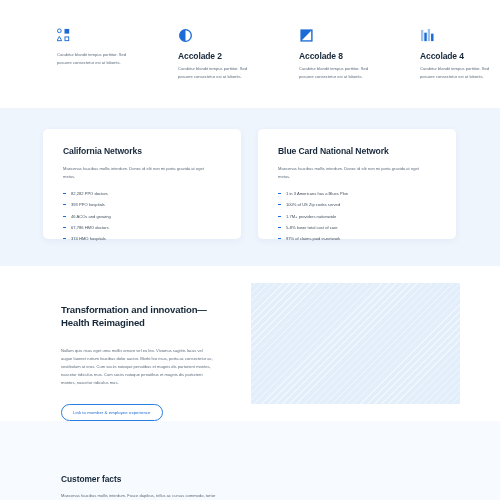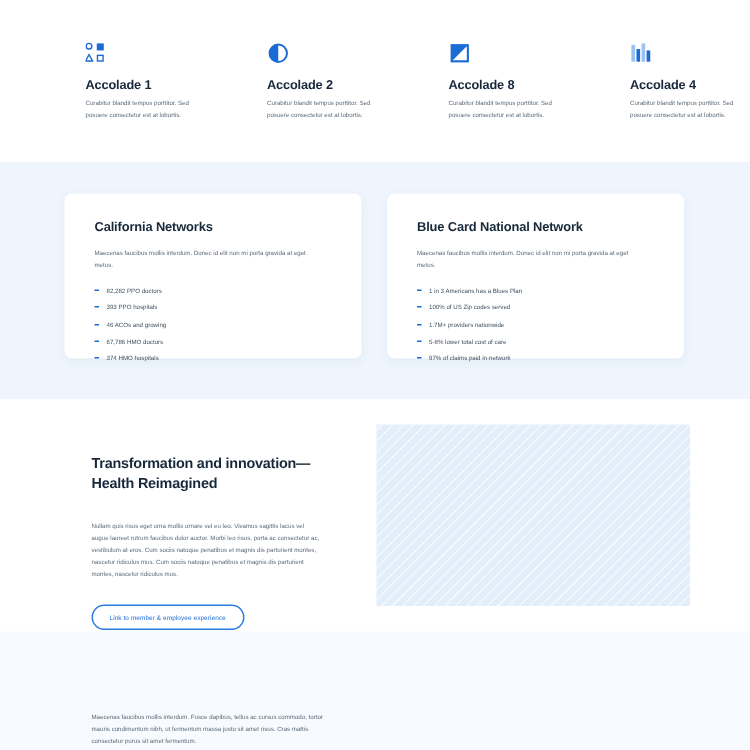--- a/index.html
+++ b/index.html
@@ -119,21 +119,20 @@
 
     <div class="accolade">
       <div class="acc-icon">
         <svg width="15" height="15" viewBox="0 0 16 16">
           <circle cx="2.5" cy="3" r="2" fill="none" stroke="#1b6bd6" stroke-width="1"></circle>
           <rect x="8" y="1" width="5" height="5" fill="#1b6bd6"></rect>
           <path d="M2.5 9 L5 13.5 L0 13.5 Z" fill="none" stroke="#1b6bd6" stroke-width="1"></path>
           <rect x="8.5" y="9.5" width="4" height="4" fill="none" stroke="#1b6bd6" stroke-width="1"></rect>
         </svg>
       </div>
-      <div class="acc-title">Accolade 1</div>
       <div class="acc-body">Curabitur blandit tempus porttitor. Sed posuere consectetur est at lobortis.</div>
     </div>
 
     <div class="accolade">
       <div class="acc-icon">
         <svg width="15" height="15" viewBox="0 0 16 16">
           <circle cx="8" cy="8" r="6.2" fill="#1b6bd6"></circle>
           <path d="M8 1.8 A6.2 6.2 0 0 1 8 14.2 Z" fill="#ffffff"></path>
           <circle cx="8" cy="8" r="6.2" fill="none" stroke="#1b6bd6" stroke-width="1.4"></circle>
         </svg>
@@ -202,17 +201,18 @@
     <div class="transform-text">
       <h2 class="transform-title">Transformation and innovation—Health Reimagined</h2>
       <p class="transform-body">Nullam quis risus eget urna mollis ornare vel eu leo. Vivamus sagittis lacus vel augue laoreet rutrum faucibus dolor auctor. Morbi leo risus, porta ac consectetur ac, vestibulum at eros. Cum sociis natoque penatibus et magnis dis parturient montes, nascetur ridiculus mus. Cum sociis natoque penatibus et magnis dis parturient montes, nascetur ridiculus mus.</p>
       <a class="cta">Link to member &amp; employee experience</a>
     </div>
     <div class="media"></div>
   </section>
 
   <section class="bottom">
     <div class="facts">
+      <h3 class="facts-title">Customer facts</h3>
       <p class="facts-body">Maecenas faucibus mollis interdum. Fusce dapibus, tellus ac cursus commodo, tortor mauris condimentum nibh, ut fermentum massa justo sit amet risus. Cras mattis consectetur purus sit amet fermentum.</p>
     </div>
   </section>
 
 </div>
 
 </body></html>

